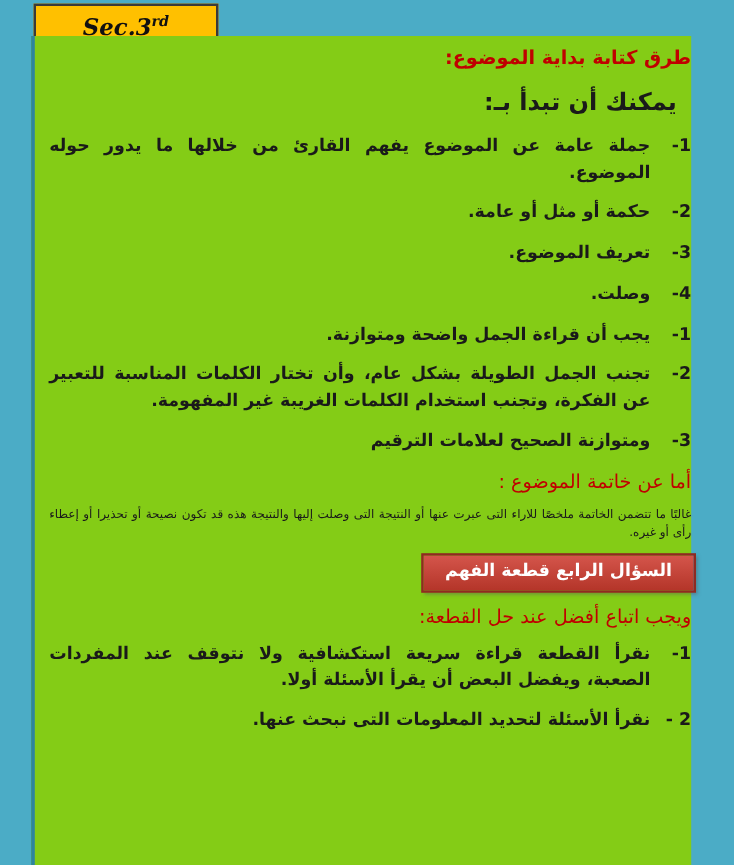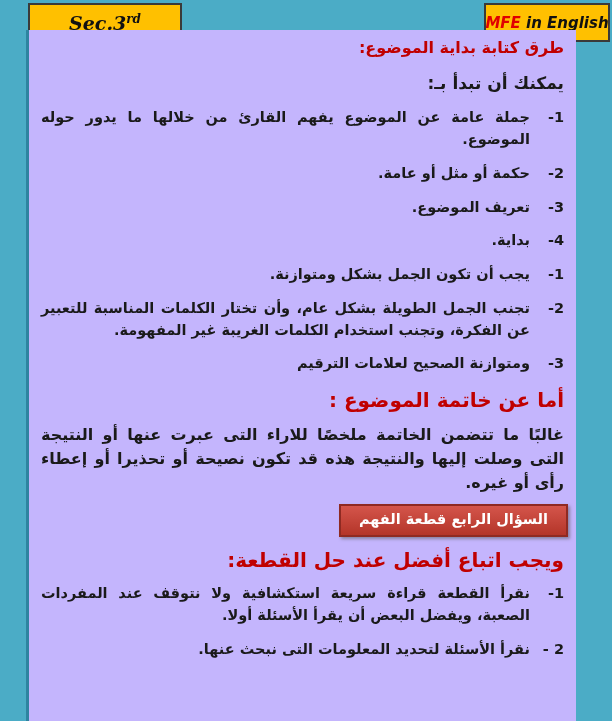--- a/index.html
+++ b/index.html
@@ -42,66 +42,66 @@
     font-size: 15px;
     color: #111;
   }
   .badge-right .brand-red { color: #E00000; }
   .badge-right .brand-rest { color: #111; white-space: pre; }
   
   .sheet {
     position: absolute;
     top: 30px; bottom: 0;
     left: 26px; right: 36px;
-    background: #c4b5fd;
+    background: #84cc16;
     border-left: 3px solid #2E84A0;
     box-sizing: border-box;
-    padding: 6px 12px 0 12px;
+    padding: 6px 0 0 12px;
     direction: rtl;
     text-align: right;
     color: #1a1a1a;
   }
   .red-h {
     color: #C00000;
     font-weight: 700;
     font-size: 16px;
     margin: 2px 0 12px 0;
     line-height: 1.3;
   }
   .red-h-lg {
     color: #C00000;
-    font-weight: 700;
-    font-size: 20px;
+    font-weight: 400;
+    font-size: 16px;
     margin: 6px 0 10px 0;
     line-height: 1.3;
   }
   .body-line {
-    font-size: 17px;
+    font-size: 20px;
     font-weight: 700;
-    margin: 0 0 12px 0;
+    margin: 0 12px 12px 0;
     line-height: 1.45;
   }
   .item {
     display: flex;
     font-size: 14.5px;
     font-weight: 700;
     margin: 0 0 12px 0;
     line-height: 1.5;
   }
   .item .num {
     flex: 0 0 34px;
     white-space: nowrap;
   }
   .item .txt {
     flex: 1;
     text-align: justify;
   }
   .para {
-    font-size: 16px;
-    font-weight: 700;
+    font-size: 10px;
+    font-weight: 400;
     margin: 0 0 9px 0;
     line-height: 1.5;
     text-align: justify;
   }
   .banner {
     display: block;
     width: fit-content;
     margin: 2px -4px 10px auto; 
     background: linear-gradient(#d4554b, #b43529);
     border: 2px solid #8f2a22;
@@ -116,24 +116,20 @@
 </style>
 </head>
 <body>
 
 <div class="page">
 
   <div class="badge badge-left">
     <span><span>Sec.3</span><sup>rd</sup></span>
   </div>
 
-  <div class="badge badge-right">
-    <span class="brand-red">MFE</span>
-      <span class="brand-rest"> in English</span>
-  </div>
 
   <div class="sheet">
 
     <h2 class="red-h">طرق كتابة بداية الموضوع:</h2>
 
     <p class="body-line">يمكنك أن تبدأ بـ:</p>
 
     <div class="item">
       <span class="num">1-</span>
       <span class="txt">جملة عامة عن الموضوع يفهم القارئ من خلالها ما يدور حوله الموضوع.</span>
@@ -141,27 +137,27 @@
     <div class="item">
       <span class="num">2-</span>
       <span class="txt">حكمة أو مثل أو عامة.</span>
     </div>
     <div class="item">
       <span class="num">3-</span>
       <span class="txt">تعريف الموضوع.</span>
     </div>
     <div class="item">
       <span class="num">4-</span>
-      <span class="txt">بداية.</span>
+      <span class="txt">وصلت.</span>
     </div>
 
 
     <div class="item">
       <span class="num">1-</span>
-      <span class="txt">يجب أن تكون الجمل بشكل ومتوازنة.</span>
+      <span class="txt">يجب أن قراءة الجمل واضحة ومتوازنة.</span>
     </div>
     <div class="item">
       <span class="num">2-</span>
       <span class="txt">تجنب الجمل الطويلة بشكل عام، وأن تختار الكلمات المناسبة للتعبير عن الفكرة، وتجنب استخدام الكلمات الغريبة غير المفهومة.</span>
     </div>
     <div class="item">
       <span class="num">3-</span>
       <span class="txt">ومتوازنة الصحيح لعلامات الترقيم</span>
     </div>
 

